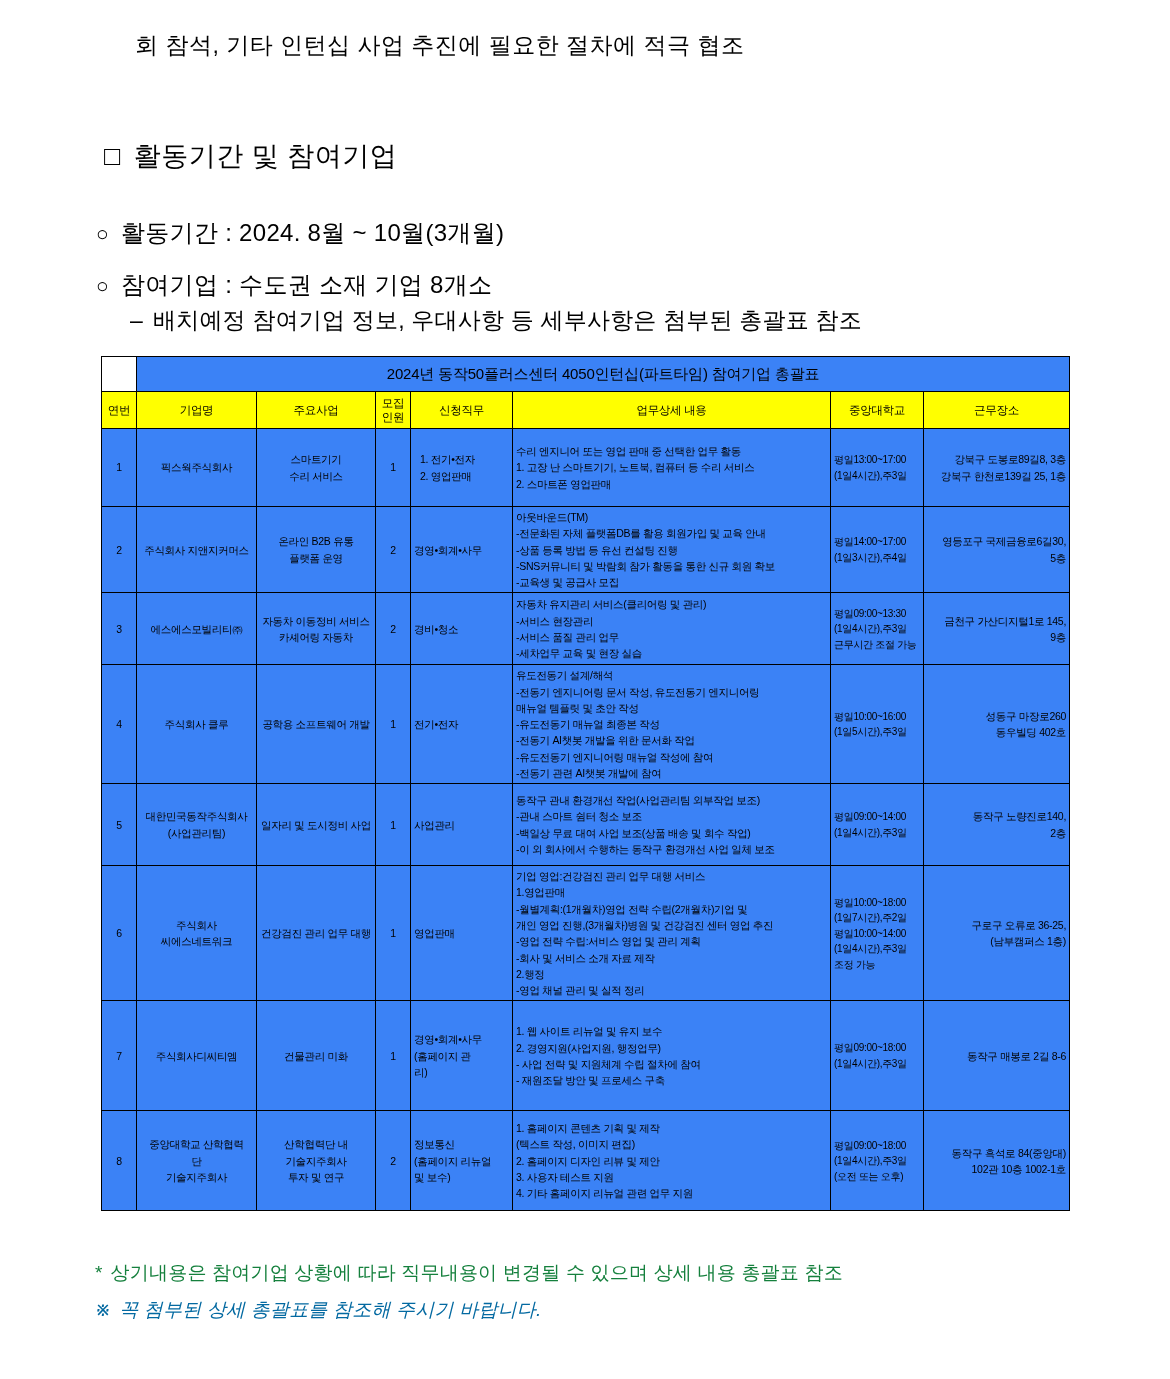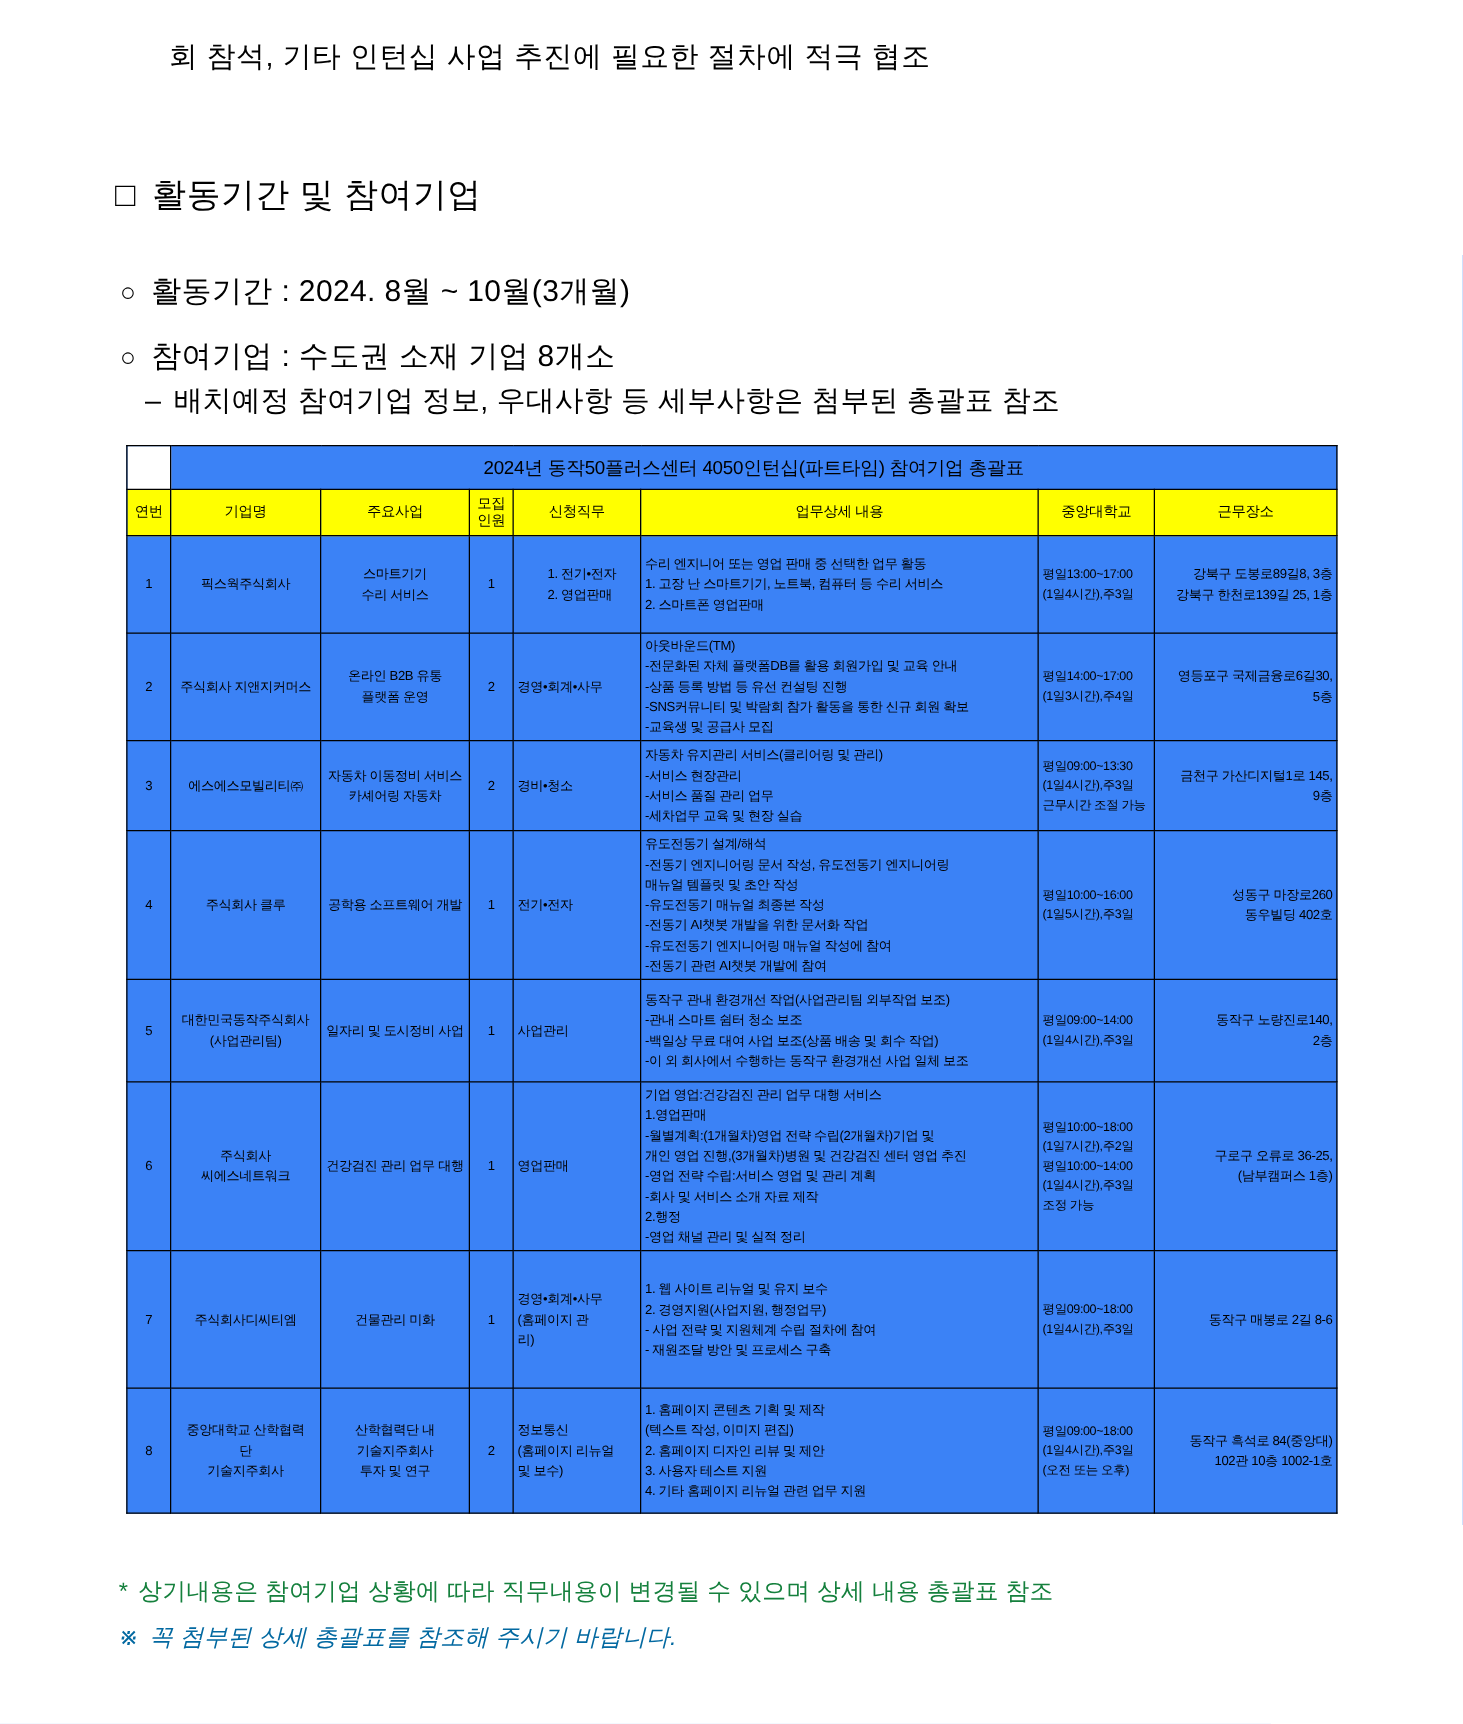--- a/index.html
+++ b/index.html
@@ -24,21 +24,21 @@
   .cont-line {
     position: absolute;
     left: 135px;
     top: 30px;
     font-size: 23px;
     letter-spacing: 0.5px;
     white-space: nowrap;
   }
   .sec-title {
     position: absolute;
-    left: 92px;
+    left: 104px;
     top: 138px;
     font-size: 27px;
     letter-spacing: 0.5px;
     white-space: nowrap;
   }
   .sec-title .box-mark {
     display: inline-block;
     margin-right: 13px;
   }
   .bullet-line {
@@ -51,21 +51,21 @@
   }
   .bullet-line .circ {
     display: inline-block;
     margin-right: 12px;
     font-size: 21px;
   }
   #bullet1 { top: 200px; }
   #bullet2 { top: 252px; }
   .dash-line {
     position: absolute;
-    left: 116px;
+    left: 130px;
     top: 305px;
     font-size: 23px;
     letter-spacing: 0.2px;
     white-space: nowrap;
   }
   .dash-line .dash {
     display: inline-block;
     margin-right: 10px;
   }
 
@@ -113,21 +113,21 @@
   }
   td.c-no      { text-align: center; }
   td.c-name    { text-align: center; }
   td.c-biz     { text-align: center; }
   td.c-cnt     { text-align: center; }
   td.c-job     { }
   td.c-detail  { text-align: left; vertical-align: top; padding: 7px 6px; }
   td.c-time    { text-align: left;  vertical-align: middle; padding: 3px 4px; font-size: 10px; }
   td.c-place   { text-align: right;  vertical-align: middle; padding: 3px 5px; margin-left: 15px; }
   .ml { white-space: pre-line; }
-  td.c-job.joblist { text-align: left; padding-left: 27px; }
+  td.c-job.joblist { text-align: left; padding-left: 9px; }
 
   
   .note {
     position: absolute;
     left: 95px;
     font-size: 19px;
     letter-spacing: 0.2px;
     white-space: nowrap;
   }
   #note1 { top: 1260px; color: #15803d; }

